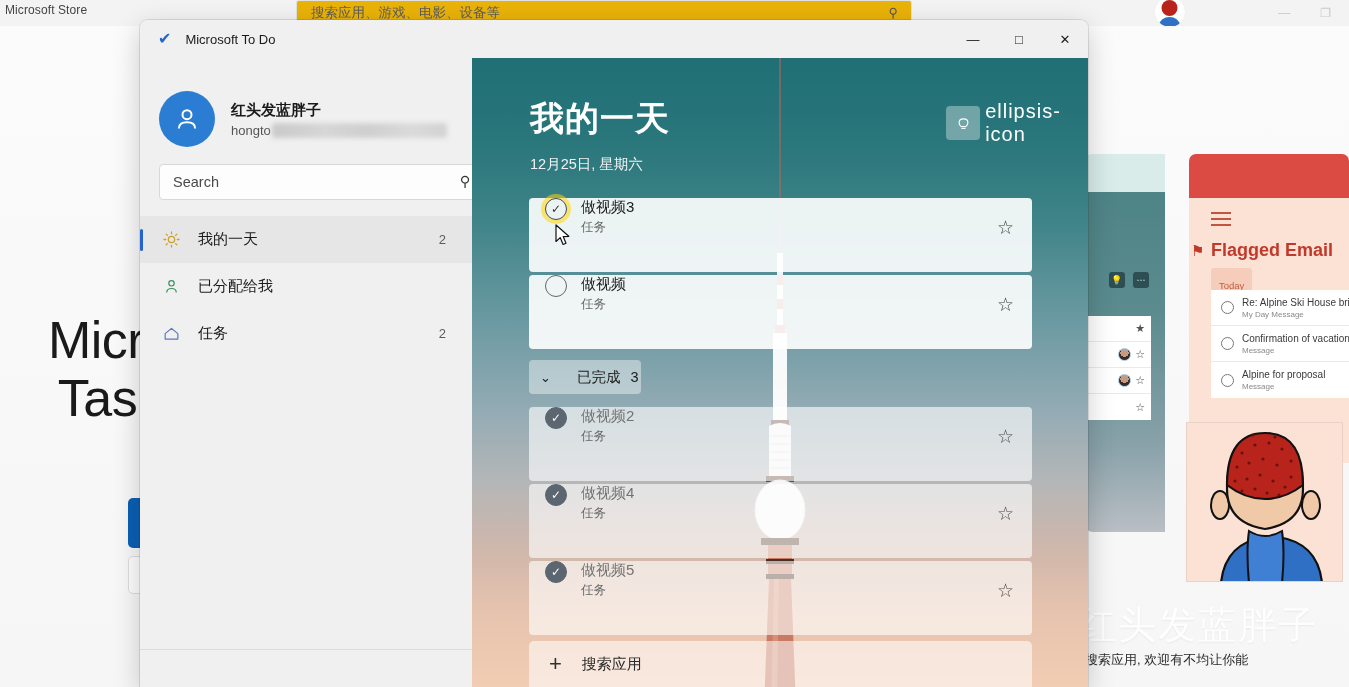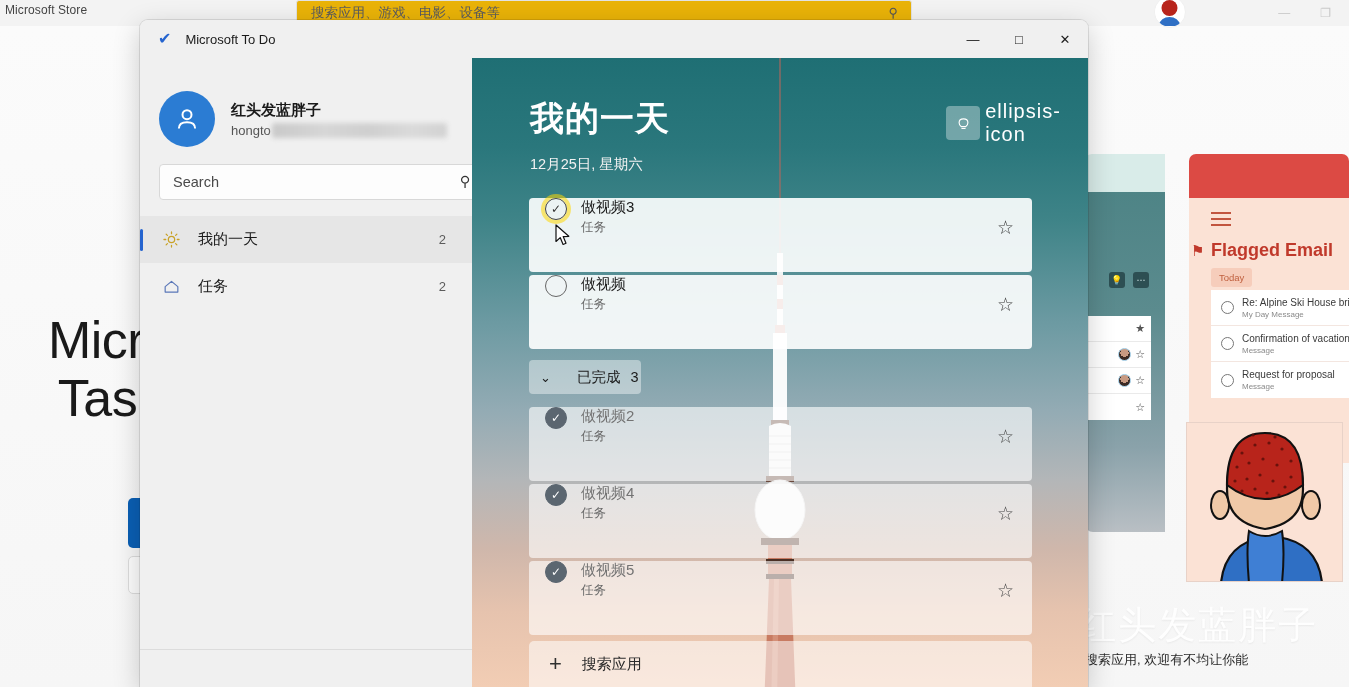--- a/index.html
+++ b/index.html
@@ -116,21 +116,21 @@
   #art-hamburger div { width: 20px; height:2px; background:#c2553f; margin-bottom:4px; }
   #art-flagtitle {
     position: absolute; left: 22px; top: 42px;
     font-size: 18px; font-weight: bold; color: #c0392b;
     white-space: nowrap;
   }
   #art-flag-icon { position:absolute; left:2px; top:44px; color:#c0392b; font-size:15px; }
   #art-today {
     position: absolute; left: 22px; top: 70px;
     background: #f6cdbb; color: #c0603f; font-size: 9.5px;
-    padding: 4px 8px; border-radius: 3px;
+    padding: 12px 8px; border-radius: 3px;
   }
   .art-mail {
     position: absolute; left: 22px; width: 180px; height: 36px;
     background: #fff; display: flex; align-items: center; gap: 8px;
     padding-left: 10px; border-bottom: 1px solid #f3e6e0;
   }
   .art-mail .circ { width: 13px; height: 13px; border-radius: 50%; border: 1.3px solid #777; flex: 0 0 auto;}
   .art-mail .t1 { font-size: 10px; color: #3a3a3a; white-space: nowrap; }
   .art-mail .t2 { font-size: 8px; color: #8a8a8a; white-space: nowrap; margin-top:2px;}
 
@@ -373,21 +373,21 @@
         <div class="art-mail" style="top:128px;">
           <span class="circ"></span>
           <span>
             <div class="t1">Confirmation of vacation days</div>
             <div class="t2">Message</div>
           </span>
         </div>
         <div class="art-mail" style="top:164px; border-bottom:none;">
           <span class="circ"></span>
           <span>
-            <div class="t1">Request for proposal</div>
+            <div class="t1">Alpine for proposal</div>
             <div class="t2">Message</div>
           </span>
         </div>
       </div>
 
       <div id="art-char">
         <svg width="157" height="160" viewBox="0 0 157 160">
           <rect width="157" height="160" fill="#fbe2d5"></rect>
           <path d="M34 160 q4-40 44-46 h13 q40 6 44 46 z" fill="#2f6fc4" stroke="#111" stroke-width="2.2"></path>
           <path d="M62 108 q16 10 33 0 q3 20 0 52 h-33 q-3-32 0-52z" fill="#3f7fd4" stroke="#111" stroke-width="2"></path>
@@ -490,20 +490,30 @@
             <circle cx="12" cy="12" r="4"></circle>
             <path d="M12 2.5v2.2M12 19.3v2.2M2.5 12h2.2M19.3 12h2.2M5.2 5.2l1.6 1.6M17.2 17.2l1.6 1.6M18.8 5.2l-1.6 1.6M6.8 17.2l-1.6 1.6"></path>
           </svg>
         </span>
         <span class="nav-label">我的一天</span>
         <span class="nav-count">2</span>
       </div>
 
 
 
+      <div class="nav-item">
+        <span class="nav-icon">
+          <svg width="19" height="19" viewBox="0 0 24 24" fill="none" stroke="#3a8f5f" stroke-width="1.5">
+            <circle cx="12" cy="8" r="3.4"></circle>
+            <path d="M6 19.5 q0-5 6-5 q6 0 6 5"></path>
+          </svg>
+        </span>
+        <span class="nav-label">已分配给我</span>
+        <span class="nav-count"></span>
+      </div>
 
       <div class="nav-item">
         <span class="nav-icon">
           <svg width="19" height="19" viewBox="0 0 24 24" fill="none" stroke="#5a77b8" stroke-width="1.5" stroke-linejoin="round">
             <path d="M4 12.2L12 5.5l8 6.7V19H4z"></path>
           </svg>
         </span>
         <span class="nav-label">任务</span>
         <span class="nav-count">2</span>
       </div>

